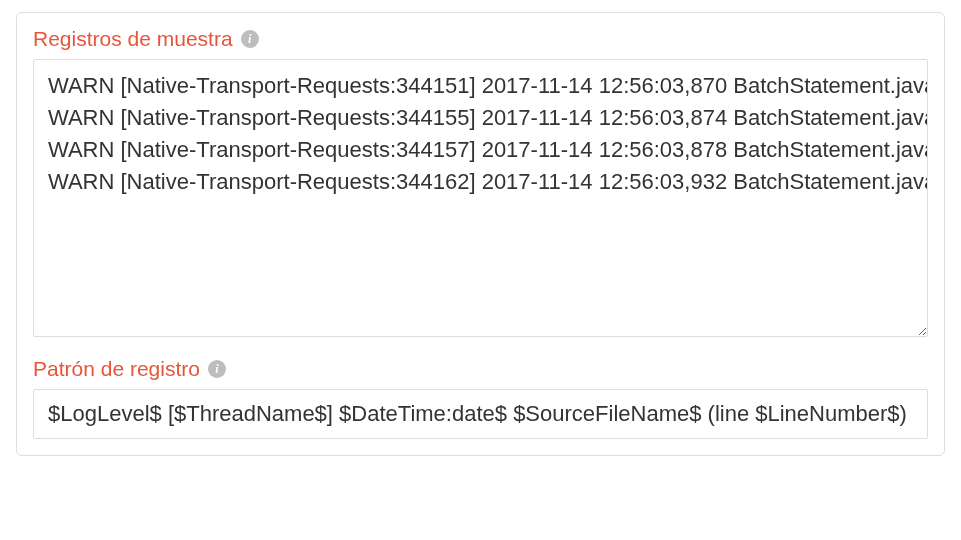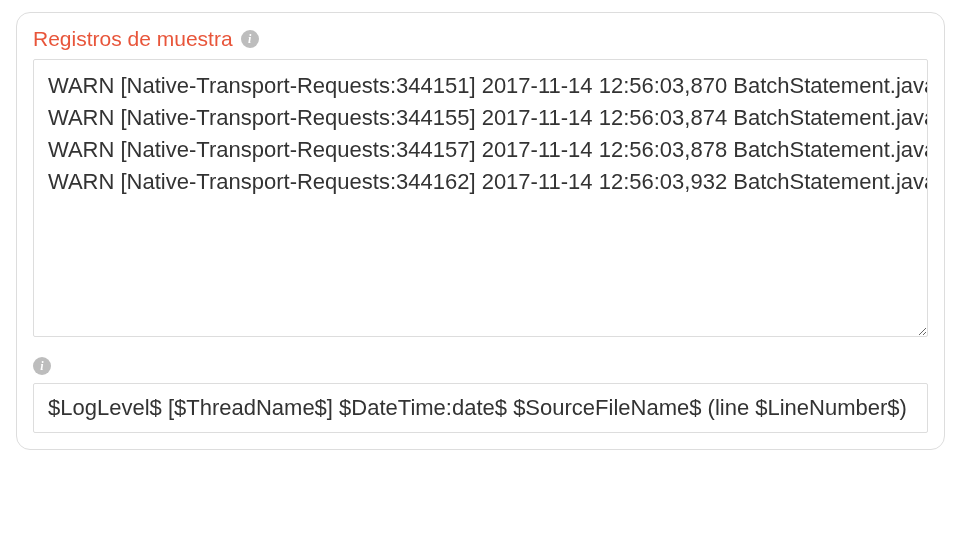--- a/index.html
+++ b/index.html
@@ -4,21 +4,21 @@
 <style>
   * { box-sizing: border-box; margin: 0; padding: 0; }
   body {
     font-family: -apple-system, BlinkMacSystemFont, "Segoe UI", Helvetica, Arial, sans-serif;
     background: #fff;
     padding: 12px 16px;
     width: 961px;
   }
   .container {
     border: 1px solid #ddd;
-    border-radius: 14px;
+    border-radius: 6px;
     padding: 10px 16px 16px 16px;
   }
   .section-label {
     display: flex;
     align-items: center;
     gap: 8px;
     margin-bottom: 8px;
     margin-top: 4px;
   }
   .section-label .text {
@@ -78,19 +78,20 @@
     <span class="info-icon">i</span>
   </div>
 
   <textarea class="textarea" spellcheck="false" style="">WARN [Native-Transport-Requests:344151] 2017-11-14 12:56:03,870 BatchStatement.java (line 226) Batch of prepared statements for [site24x7.wm_rawstats_tb, site24x7.wm_rawstats] is of size 10201, exceeding specified threshold of 5120 by 5081.
 WARN [Native-Transport-Requests:344155] 2017-11-14 12:56:03,874 BatchStatement.java (line 226) Batch of prepared statements for [site24x7.wm_current_status] is of size 7942, exceeding specified threshold of 5120 by 2822.
 WARN [Native-Transport-Requests:344157] 2017-11-14 12:56:03,878 BatchStatement.java (line 226) Batch of prepared statements for [site24x7.wm_current_status, site24x7.wm_child_current_status] is of size 8335, exceeding specified threshold of 5120 by 3215.
 WARN [Native-Transport-Requests:344162] 2017-11-14 12:56:03,932 BatchStatement.java (line 226) Batch of prepared statements for [site24x7.wm_rawstats_tb, site24x7.wm_rawstats] is of size 10202, exceeding specified threshold of 5120 by 5082.</textarea>
 
   <div class="section2">
     <div class="section-label">
+      <span class="text">Patrón de registro</span>
       <span class="info-icon">i</span>
     </div>
 
     <input class="input" type="text" spellcheck="false" value="$LogLevel$ [$ThreadName$] $DateTime:date$ $SourceFileName$ (line $LineNumber$) $Message$" style="">
   </div>
 
 </div>
 
 </body></html>

